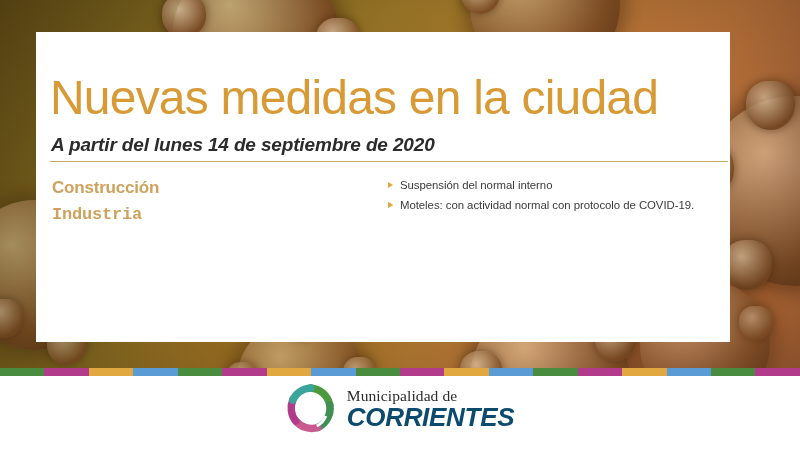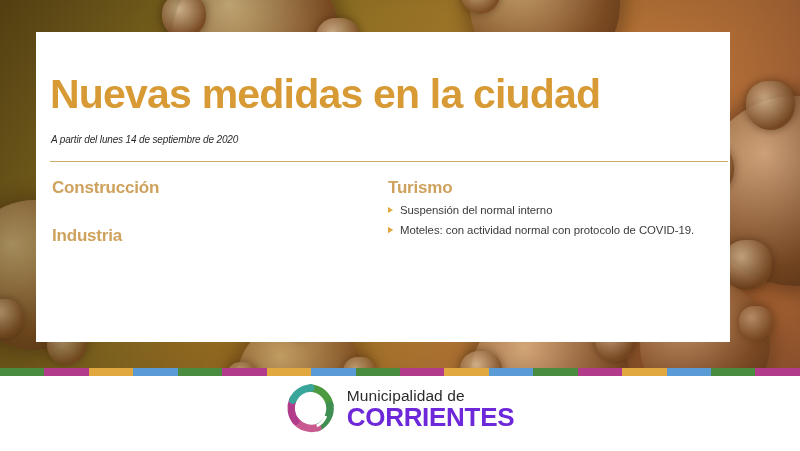--- a/index.html
+++ b/index.html
@@ -75,58 +75,59 @@
     background: #ffffff;
     box-sizing: border-box;
     padding: 0;
   }
 
   .title {
     position: absolute;
     left: 14px;
     top: 42px;
     margin: 0;
-    font-size: 41px;
+    font-size: 48px;
     line-height: 1;
     letter-spacing: -0.8px;
-    font-weight: bold;
+    font-weight: normal;
     color: #d79a35;
     white-space: nowrap;
   }
   .subtitle {
     position: absolute;
     left: 15px;
     top: 102px;
     margin: 0;
-    font-size: 10px;
+    font-size: 19px;
     font-style: italic;
     color: #2b2b2b;
     letter-spacing: -0.15px;
     white-space: nowrap;
+    font-weight: bold;
   }
   .divider {
     position: absolute;
     left: 14px;
     top: 129px;
     width: 678px;
     height: 1px;
     background: #c8aa62;
   }
 
   .columns {
     position: absolute;
     left: 0;
     top: 146px;
     width: 780px;
     display: flex;
   }
   .col-left  { width: 348px; padding-left: 16px; box-sizing: border-box; }
   .col-right { width: 346px; padding-left: 4px;  box-sizing: border-box; }
 
-  .section + .section { margin-top: 28px; }
+  .section + .section { margin-top: 7px; font-family: Liberation Mono, monospace; }
 
   .section-heading {
     margin: 0 0 5px 0;
     font-size: 17px;
     font-weight: bold;
     color: #cea25c;
     letter-spacing: -0.2px;
   }
 
   ul.bullets {
@@ -184,27 +185,29 @@
     align-items: center;
     gap: 11px;
   }
   .logo-mark { width: 50px; height: 50px; display: block; }
   .logo-text { display: flex; flex-direction: column; justify-content: center; }
   .logo-line1 {
     font-size: 15.5px;
     color: #2b2b2b;
     letter-spacing: 0.1px;
     line-height: 1.05;
+    font-family: Liberation Serif, serif;
   }
   .logo-line2 {
     font-size: 26px;
     font-weight: bold;
-    color: #6d28d9;
+    color: #0c4a6e;
     letter-spacing: -0.3px;
     line-height: 1.02;
+    font-style: italic;
   }
 </style>
 </head>
 <body>
 
 <div class="poster">
 
   <div class="bg-photo">
     <div class="virion v1">
       <span class="spike" style="left:-6%;top:24%"></span>
@@ -266,21 +269,20 @@
 
         <div class="section">
           <h2 class="section-heading">Industria</h2>
         </div>
 
       </div>
 
       <div class="col-right">
 
         <div class="section">
-          <h2 class="section-heading">Turismo</h2>
           <ul class="bullets">
             <li>
               <span class="tri"></span>
               <span>Suspensión del normal interno</span>
             </li>
             <li>
               <span class="tri"></span>
             </li>
             <li>
               <span class="tri"></span>

